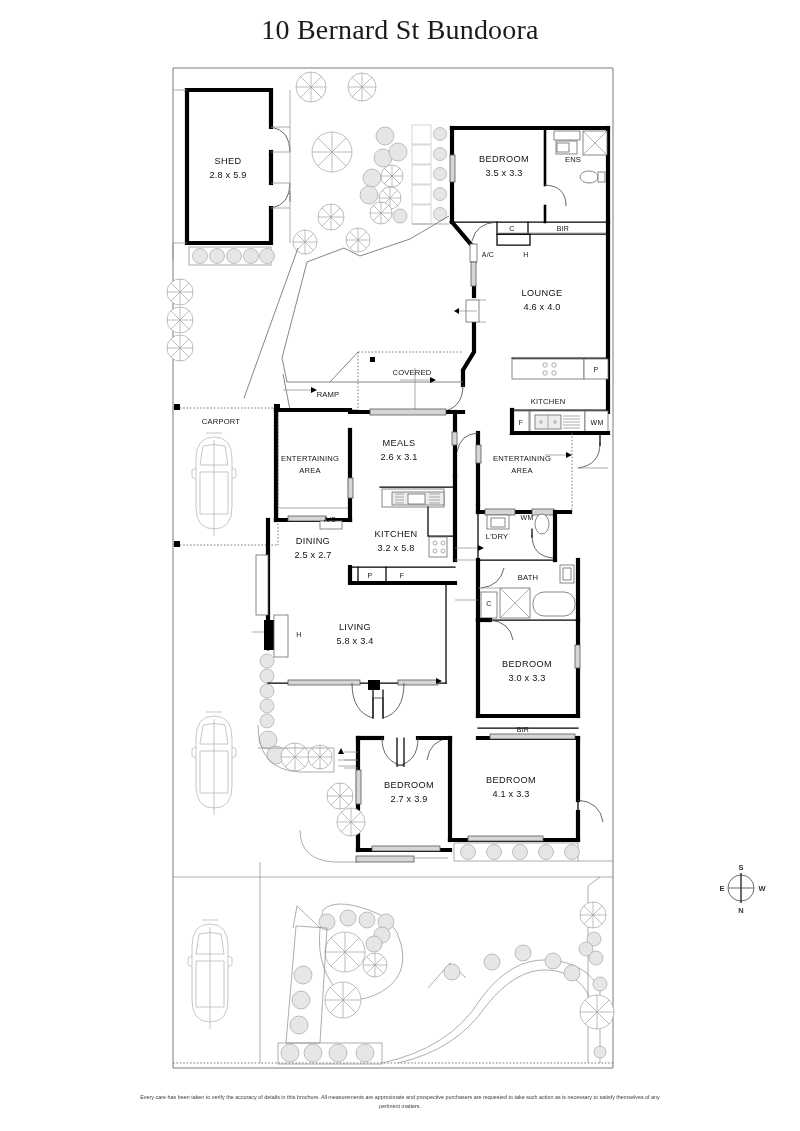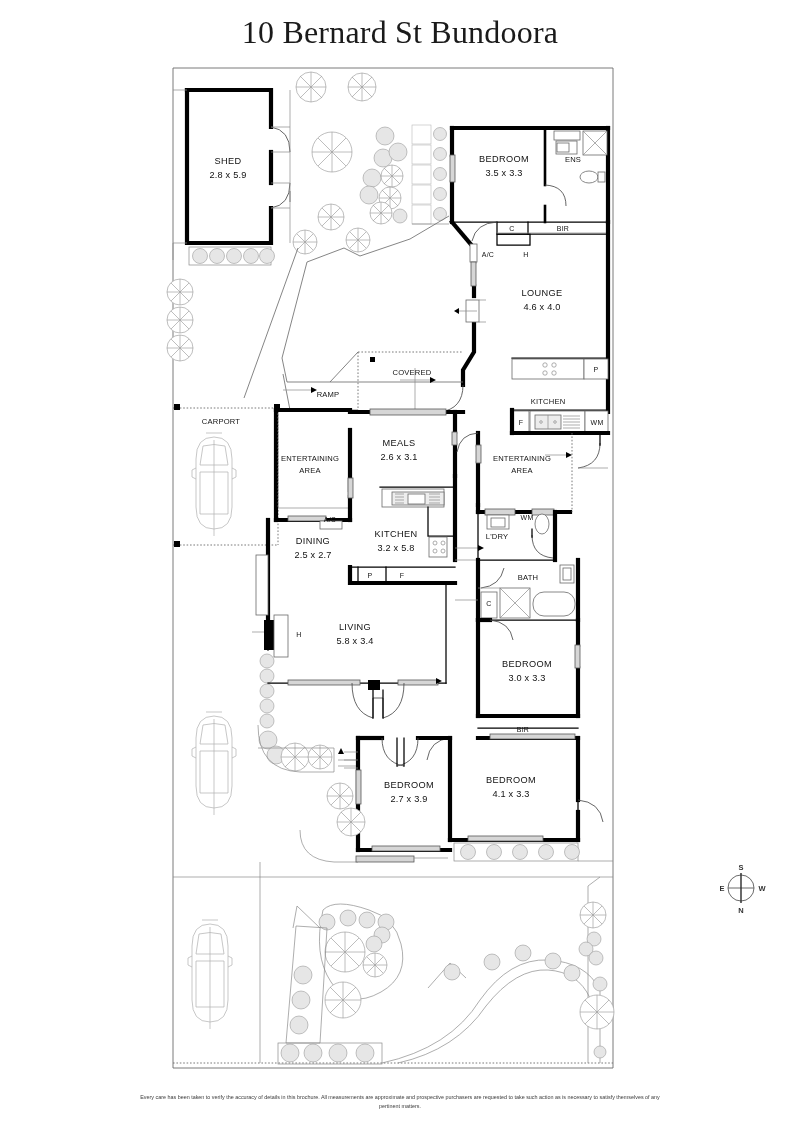--- a/index.html
+++ b/index.html
@@ -22,21 +22,21 @@
     height: 1131px;
     background: #ffffff;
   }
   #plan-title {
     position: absolute;
     top: 14px;
     left: 0;
     width: 800px;
     text-align: center;
     font-family: "Liberation Serif", serif;
-    font-size: 32px;
+    font-size: 28px;
     font-weight: 400;
     color: #1a1a1a;
     letter-spacing: 0.2px;
   }
   #plan-svg {
     position: absolute;
     top: 0;
     left: 0;
   }
   #footer-note {

